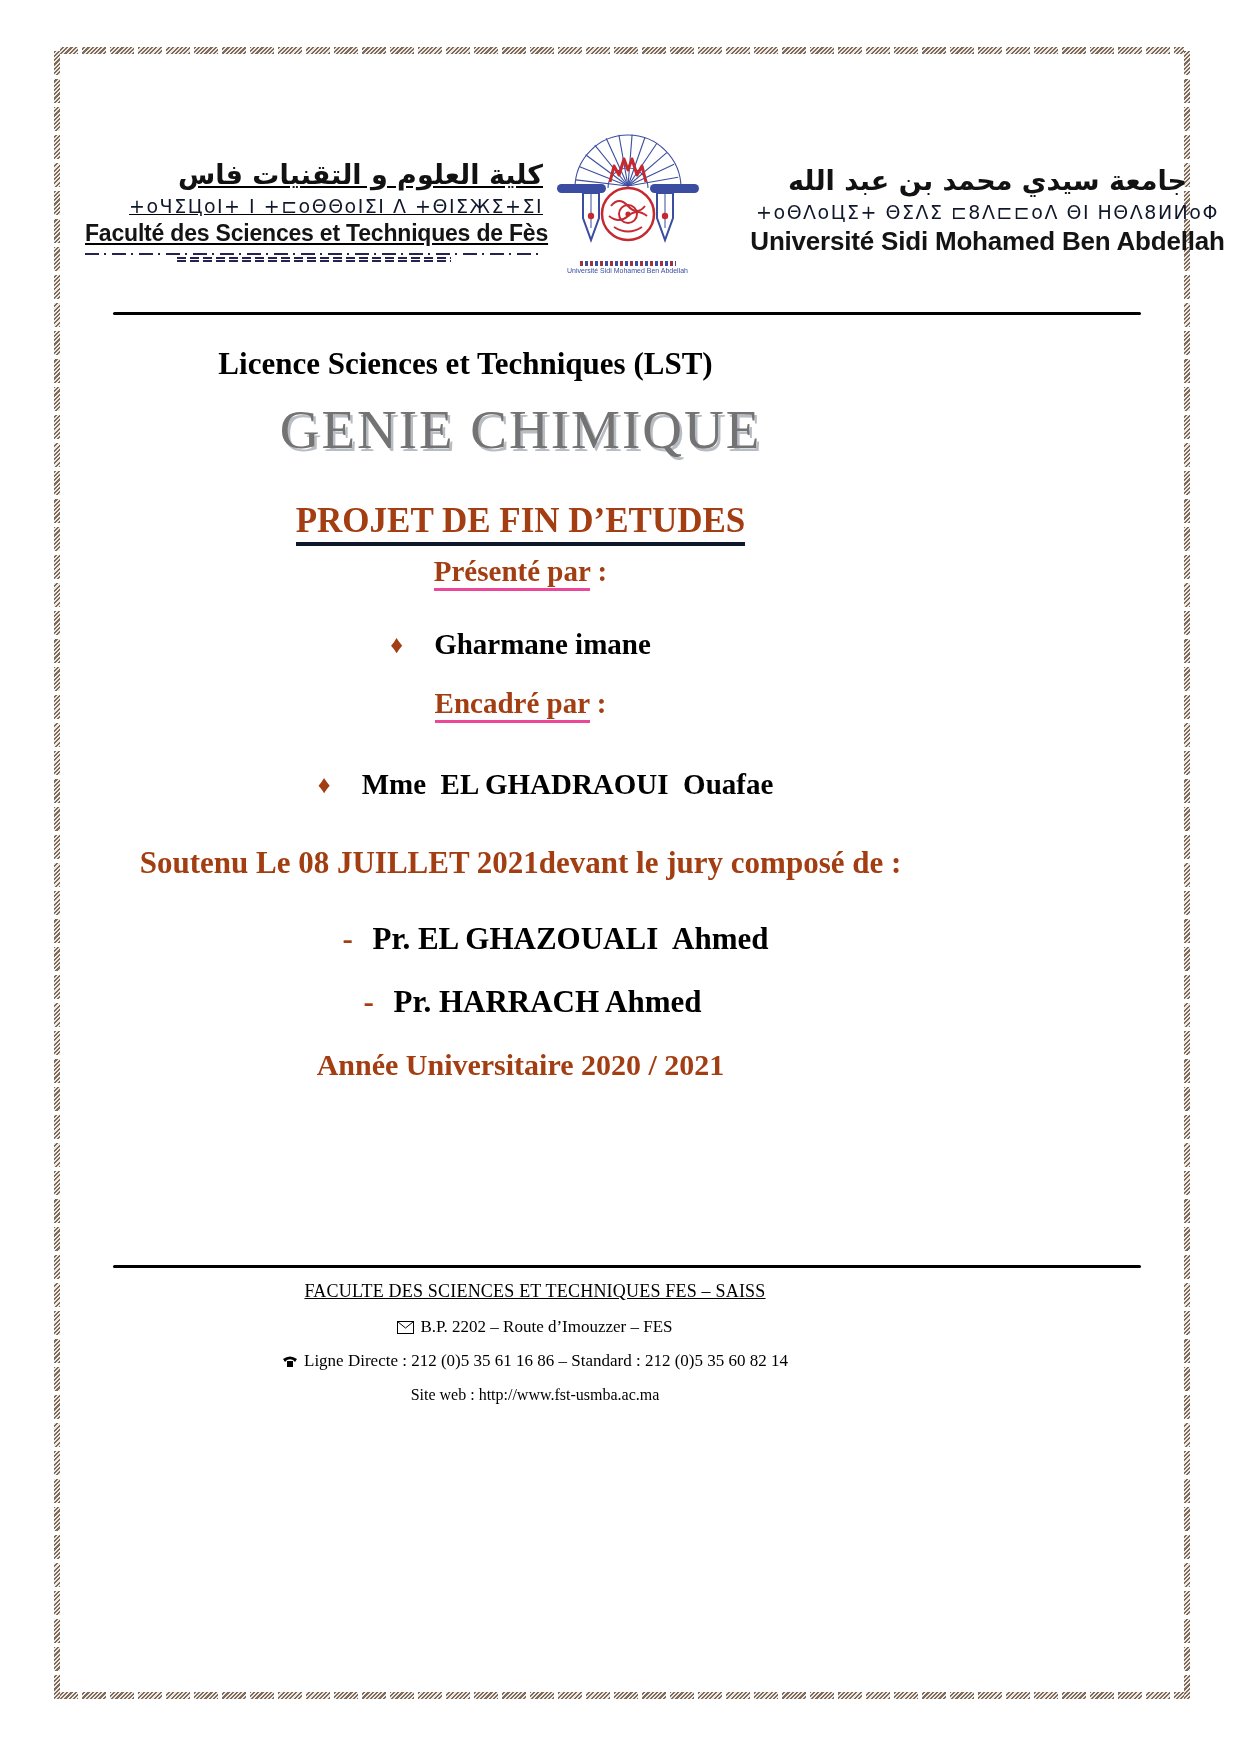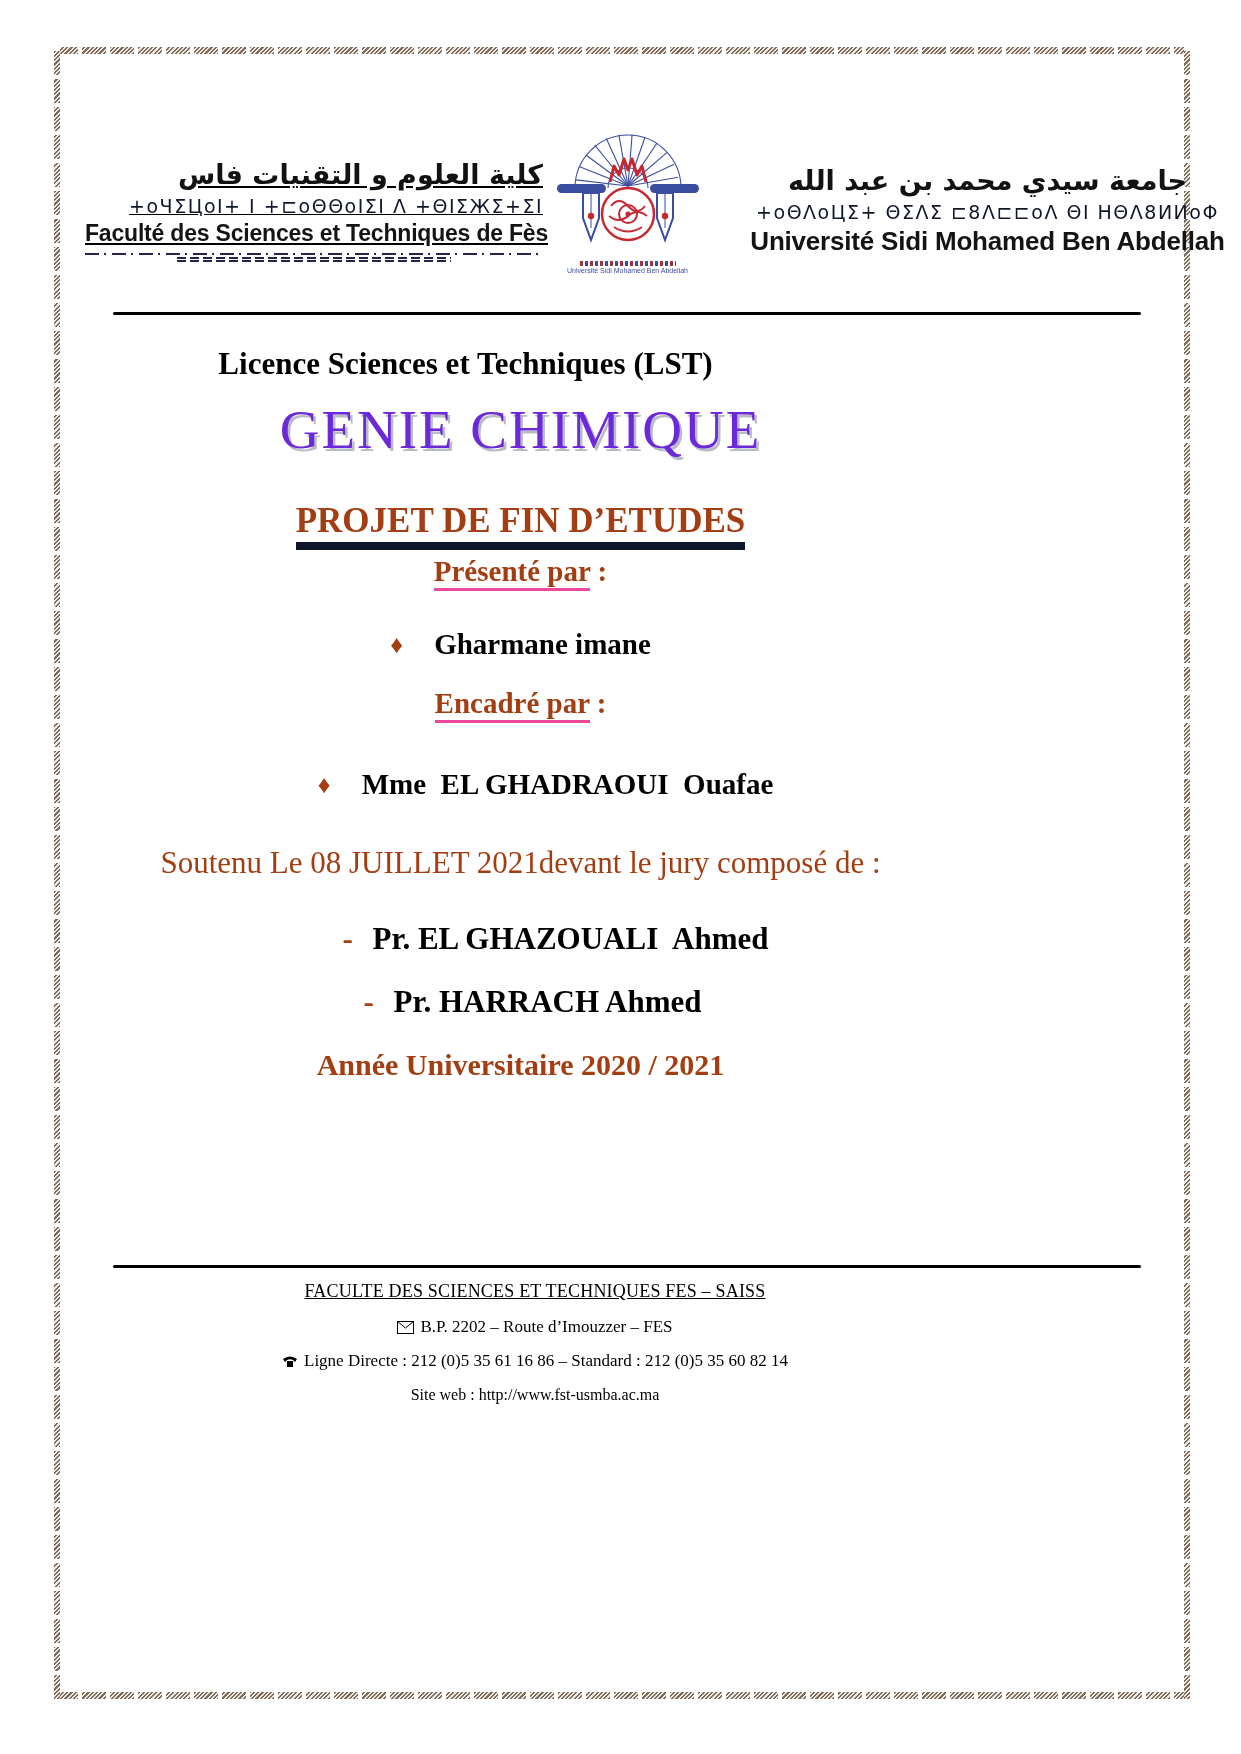--- a/index.html
+++ b/index.html
@@ -35,39 +35,39 @@
   .logo-wrap{position:absolute;top:128px;left:550px;width:155px;text-align:center;}
   .logo-cap-orn{margin:1px auto 0;width:96px;height:5px;
           background:repeating-linear-gradient(90deg,#a03040 0 3px,rgba(255,255,255,0) 3px 5px,#3b4da0 5px 8px,rgba(255,255,255,0) 8px 10px);}
   .logo-cap{font-family:"Liberation Sans",sans-serif;font-size:7px;color:#3b4da0;margin-top:1px;white-space:nowrap;}
 
   .hdr-rule{position:absolute;top:312px;left:113px;width:1028px;height:3px;background:#000;border-radius:2px;}
 
   
   .main{position:absolute;top:334px;left:0;width:1041px;text-align:center;}
   .program{font-size:31px;font-weight:bold;transform:translateX(-55px);margin-top:12px;}
-  .department{font-size:55px;color:#6d28d9;margin-top:16px;letter-spacing:2px;
+  .department{font-size:55px;color:#737373;margin-top:16px;letter-spacing:2px;
               text-shadow:2.5px 2.5px 0 rgba(125,135,148,0.55);}
   .doctype{margin-top:40px;font-size:35px;font-weight:bold;color:#A33D12;}
-  .doctype span{border-bottom:8px solid #0f172a;padding-bottom:2px;}
+  .doctype span{border-bottom:4px solid #0f172a;padding-bottom:2px;}
 
   .tbox-outer{margin:30px auto 0;width:944px;border:4px solid #000;padding:3px;background:#fff;}
   .tbox-inner{border:2px solid #000;padding:20px 8px 46px;}
   .tbox-title{font-size:47px;font-weight:bold;}
 
   .rust{color:#A33D12;}
   .lbl{margin-top:14px;font-size:29px;font-weight:bold;}
   .lbl .ul{border-bottom:3px solid #ec4899;padding-bottom:1px;}
   .pre{white-space:pre;}
 
   .person-row{margin-top:40px;font-size:29px;font-weight:bold;}
   .person-row .bullet{color:#A33D12;font-size:25px;margin-right:24px;vertical-align:1px;}
   .row-encadre{margin-top:26px;}
   .row-supervisor{margin-top:48px;transform:translateX(25px);}
-  .defense{margin-top:44px;font-size:31px;font-weight:normal;}
+  .defense{margin-top:44px;font-size:31px;font-weight:bold;}
   .jury-row{font-size:31px;font-weight:bold;}
   .jury-row .dash{color:#A33D12;margin-right:12px;}
   .jury-1{margin-top:40px;transform:translateX(35px);}
   .jury-2{margin-top:27px;transform:translateX(12px);}
   .year{margin-top:28px;font-size:30px;font-weight:bold;}
 
   
   .f-rule{position:absolute;top:1265px;left:113px;width:1028px;height:3px;background:#000;border-radius:2px;}
   .footer{position:absolute;top:1281px;left:95px;width:880px;text-align:center;}
   .f-line{font-size:17px;margin-bottom:14px;line-height:1.2;}

